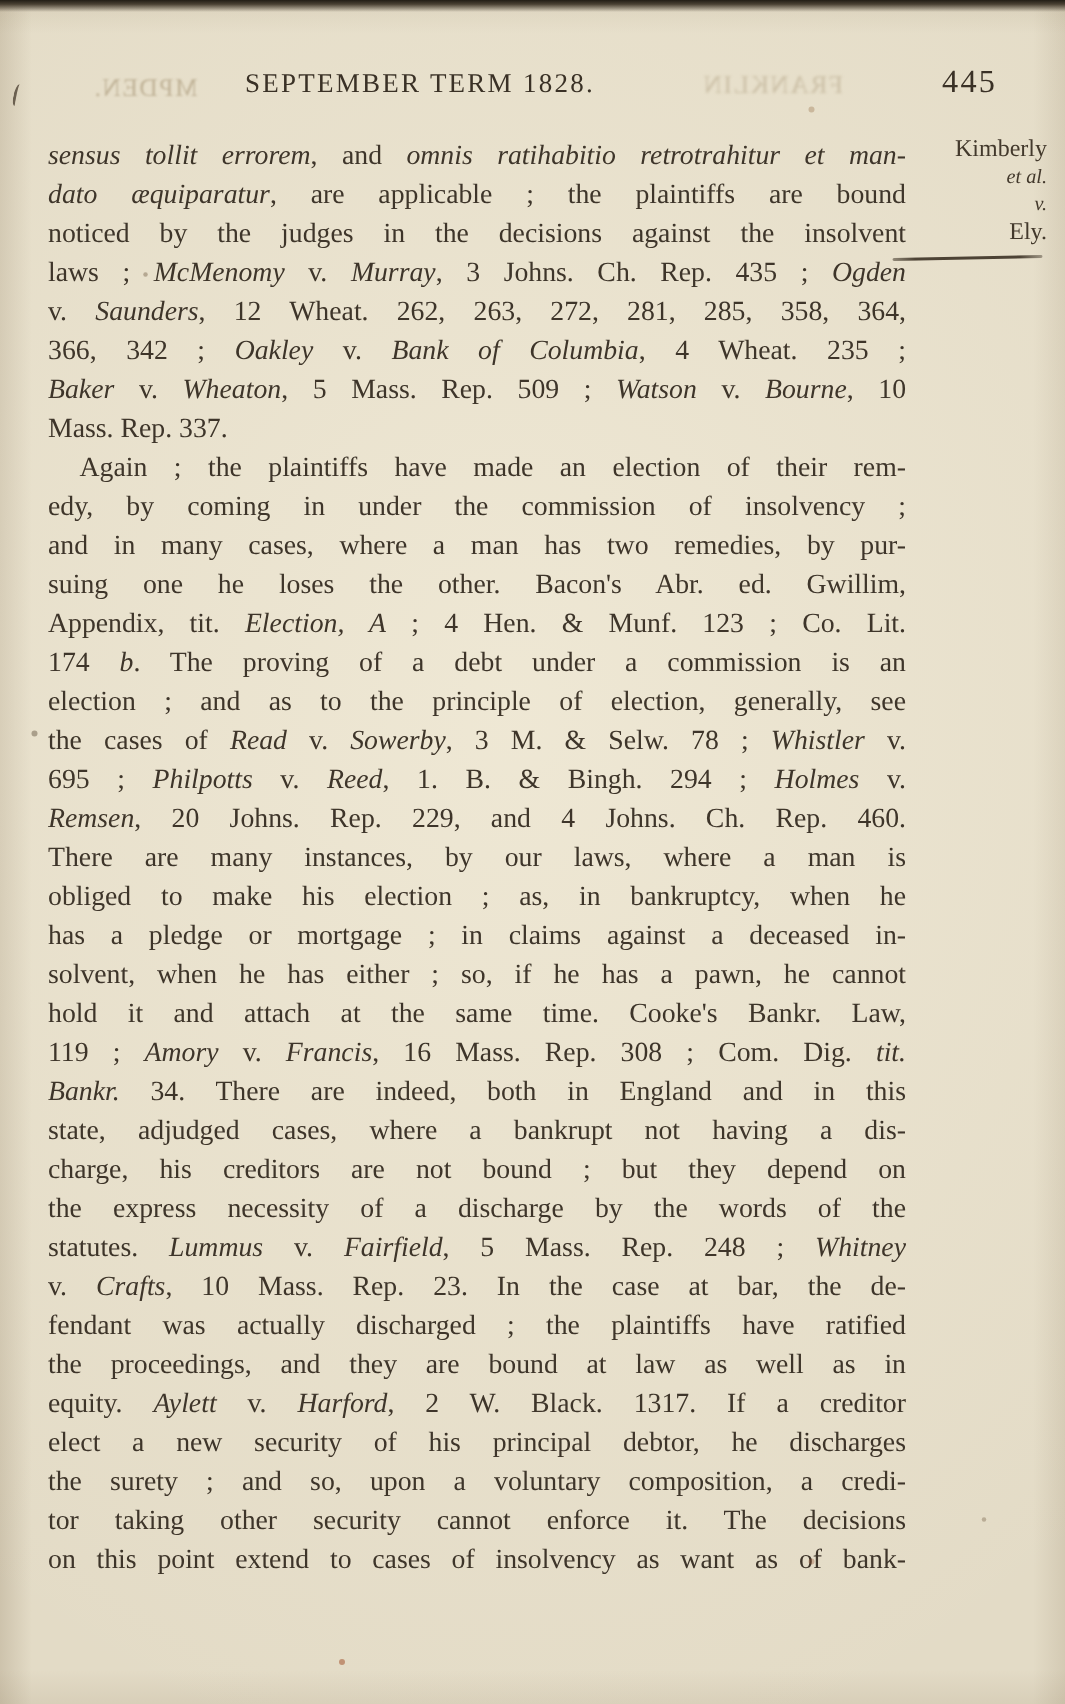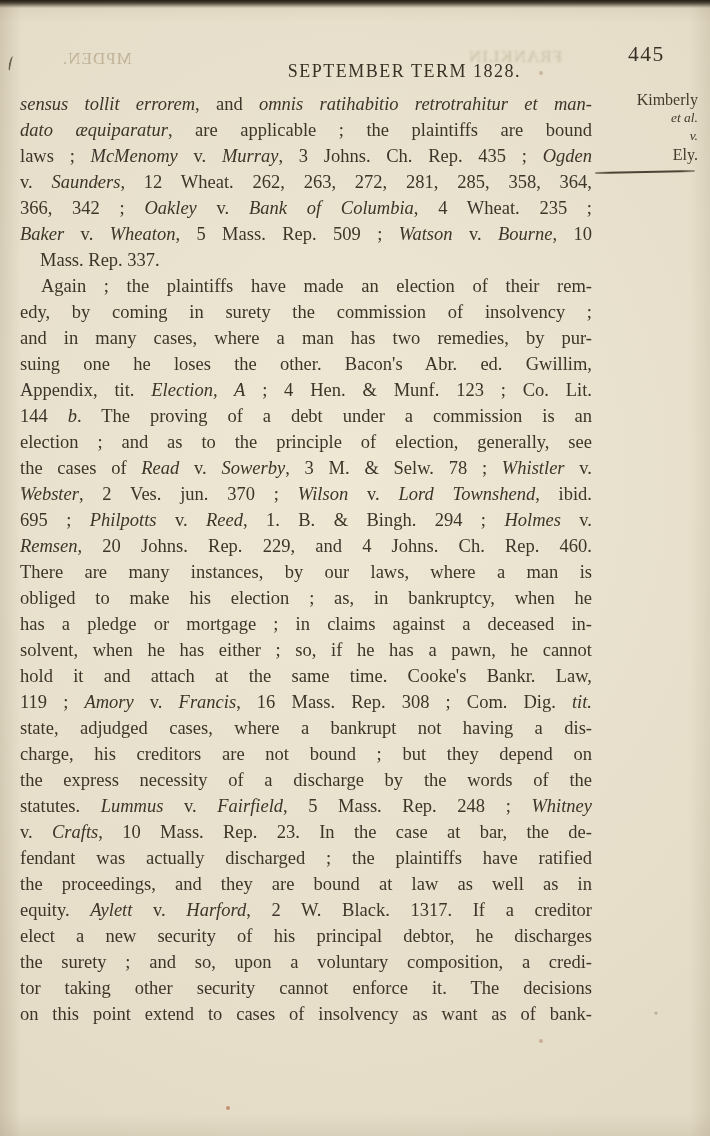--- a/index.html
+++ b/index.html
@@ -17,47 +17,47 @@
       linear-gradient(90deg, rgba(118,98,68,0.20), rgba(0,0,0,0) 3%, rgba(0,0,0,0) 97%, rgba(118,98,68,0.14)),
       linear-gradient(180deg, rgba(118,98,68,0.12), rgba(0,0,0,0) 2%, rgba(0,0,0,0) 98%, rgba(118,98,68,0.10)),
       #e3dbc6;
   }
   .top-edge {
     position: absolute; left: 0; top: 0; width: 710px; height: 8px;
     background: linear-gradient(180deg, #221d15 0%, #4a4133 35%, rgba(74,65,51,0) 100%);
   }
   .running-title {
     position: absolute; left: 55px; top: 45px; width: 450px;
-    margin: 16px; text-align: right;
+    margin: 0; text-align: center;
     font-size: 18px; font-weight: normal; letter-spacing: 1.5px;
     color: #3a3126;
   }
   .page-number {
     position: absolute; left: 628px; top: 42px; width: 60px;
     font-size: 21.5px; letter-spacing: 1.5px; color: #3a3126;
   }
   .show-through {
     position: absolute; transform: scaleX(-1);
     font-size: 17px; letter-spacing: 1px;
     color: #9b8866; opacity: 0.50; filter: blur(0.6px);
     user-select: none;
   }
   .show-through.left  { left: 62px;  top: 49px; }
   .show-through.right { left: 468px; top: 47px; opacity: 0.38; filter: blur(1px); }
 
   .body-text {
-    position: absolute; left: 20px; top: 91px; width: 572px;
+    position: absolute; left: 32px; top: 91px; width: 572px;
     color: #3e352a;
   }
   .bl {
     font-size: 18.5px; line-height: 26px; height: 26px;
     text-align: justify; text-align-last: justify;
     white-space: normal; overflow: hidden;
   }
-  .bl.end { text-align-last: left; margin-left: 20px; }
+  .bl.end { text-align-last: left; }
   .bl.indent { text-indent: 21px; font-family: Liberation Serif, serif; }
   .it { font-style: italic; }
 
   .margin-note {
     position: absolute; left: 592px; top: 90px; width: 106px;
     text-align: right; color: #43392c;
   }
   .mn-line { font-size: 16px; line-height: 19px; }
   .mn-line.it { font-size: 13.5px; line-height: 18px; }
   .note-rule {
@@ -92,42 +92,43 @@
 
   <span class="show-through left">MPDEN.</span>
   <span class="show-through right">FRANKLIN</span>
 
   <h1 class="running-title">SEPTEMBER TERM 1828.</h1>
   <div class="page-number">445</div>
 
   <div class="body-text" id="body-text">
       <div class="bl"><span class="it">sensus tollit errorem</span><span>, and </span><span class="it">omnis ratihabitio retrotrahitur et man-</span></div>
       <div class="bl"><span class="it">dato æquiparatur</span><span>, are applicable ; the plaintiffs are bound</span></div>
+      <div class="bl"><span>noticed by the judges in the decisions against the insolvent</span></div>
       <div class="bl"><span>laws ; </span><span class="it">McMenomy</span><span> v. </span><span class="it">Murray</span><span>, 3 Johns. Ch. Rep. 435 ; </span><span class="it">Ogden</span></div>
       <div class="bl"><span>v. </span><span class="it">Saunders</span><span>, 12 Wheat. 262, 263, 272, 281, 285, 358, 364,</span></div>
       <div class="bl"><span>366, 342 ; </span><span class="it">Oakley</span><span> v. </span><span class="it">Bank of Columbia</span><span>, 4 Wheat. 235 ;</span></div>
       <div class="bl"><span class="it">Baker</span><span> v. </span><span class="it">Wheaton</span><span>, 5 Mass. Rep. 509 ; </span><span class="it">Watson</span><span> v. </span><span class="it">Bourne</span><span>, 10</span></div>
       <div class="bl end"><span>Mass. Rep. 337.</span></div>
       <div class="bl indent"><span>Again ; the plaintiffs have made an election of their rem-</span></div>
-      <div class="bl"><span>edy, by coming in surety the commission of insolvency ;</span></div>
+      <div class="bl"><span>edy, by coming in under the commission of insolvency ;</span></div>
       <div class="bl"><span>and in many cases, where a man has two remedies, by pur-</span></div>
       <div class="bl"><span>suing one he loses the other.  Bacon's Abr. ed. Gwillim,</span></div>
       <div class="bl"><span>Appendix, tit. </span><span class="it">Election, A</span><span> ; 4 Hen. &amp; Munf. 123 ; Co. Lit.</span></div>
-      <div class="bl"><span>144 </span><span class="it">b</span><span>.  The proving of a debt under a commission is an</span></div>
+      <div class="bl"><span>174 </span><span class="it">b</span><span>.  The proving of a debt under a commission is an</span></div>
       <div class="bl"><span>election ; and as to the principle of election, generally, see</span></div>
       <div class="bl"><span>the cases of </span><span class="it">Read</span><span> v. </span><span class="it">Sowerby</span><span>, 3 M. &amp; Selw. 78 ; </span><span class="it">Whistler</span><span> v.</span></div>
-      <div class="bl"><span class="it">Webster</span><span>, 2 Ves. jun. 370 ; </span><span class="it">Wilson</span><span> v. </span><span class="it">Lord Townshend</span><span>, ibid.</span></div>
       <div class="bl"><span>695 ; </span><span class="it">Philpotts</span><span> v. </span><span class="it">Reed</span><span>, 1. B. &amp; Bingh. 294 ; </span><span class="it">Holmes</span><span> v.</span></div>
       <div class="bl"><span class="it">Remsen</span><span>, 20 Johns. Rep. 229, and 4 Johns. Ch. Rep. 460.</span></div>
       <div class="bl"><span>There are many instances, by our laws, where a man is</span></div>
       <div class="bl"><span>obliged to make his election ; as, in bankruptcy, when he</span></div>
       <div class="bl"><span>has a pledge or mortgage ; in claims against a deceased in-</span></div>
       <div class="bl"><span>solvent, when he has either ; so, if he has a pawn, he cannot</span></div>
       <div class="bl"><span>hold it and attach at the same time.  Cooke's Bankr. Law,</span></div>
       <div class="bl"><span>119 ; </span><span class="it">Amory</span><span> v. </span><span class="it">Francis</span><span>, 16 Mass. Rep. 308 ; Com. Dig. </span><span class="it">tit.</span></div>
+      <div class="bl"><span class="it">Bankr.</span><span> 34.  There are indeed, both in England and in this</span></div>
       <div class="bl"><span>state, adjudged cases, where a bankrupt not having a dis-</span></div>
       <div class="bl"><span>charge, his creditors are not bound ; but they depend on</span></div>
       <div class="bl"><span>the express necessity of a discharge by the words of the</span></div>
       <div class="bl"><span>statutes.  </span><span class="it">Lummus</span><span> v. </span><span class="it">Fairfield</span><span>, 5 Mass. Rep. 248 ; </span><span class="it">Whitney</span></div>
       <div class="bl"><span>v. </span><span class="it">Crafts</span><span>, 10 Mass. Rep. 23.  In the case at bar, the de-</span></div>
       <div class="bl"><span>fendant was actually discharged ; the plaintiffs have ratified</span></div>
       <div class="bl"><span>the proceedings, and they are bound at law as well as in</span></div>
       <div class="bl"><span>equity.  </span><span class="it">Aylett</span><span> v. </span><span class="it">Harford</span><span>, 2 W. Black. 1317.  If a creditor</span></div>
       <div class="bl"><span>elect a new security of his principal debtor, he discharges</span></div>
       <div class="bl"><span>the surety ; and so, upon a voluntary composition, a credi-</span></div>

